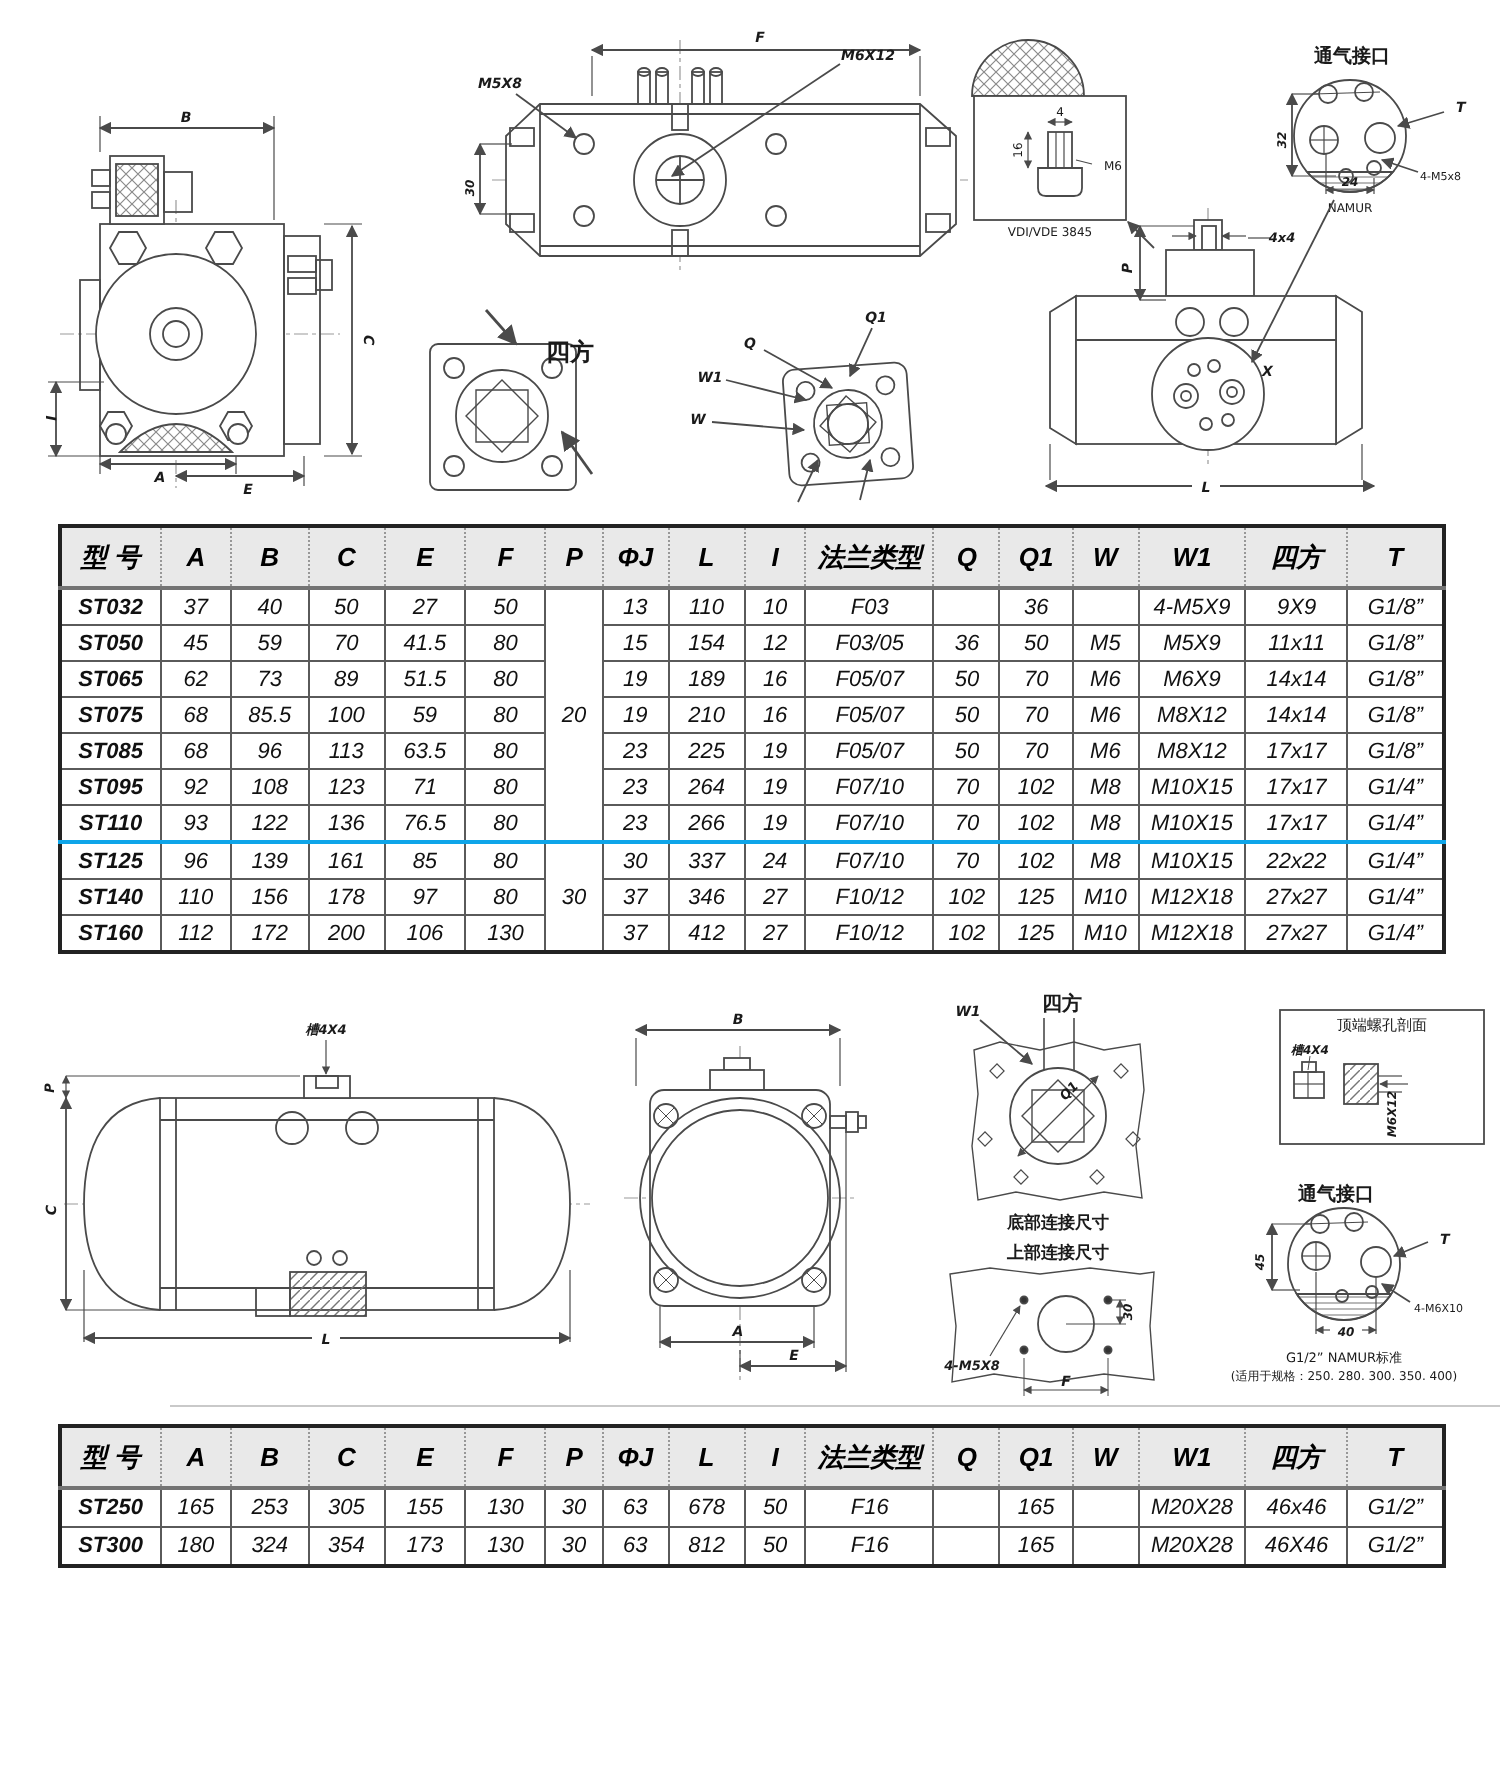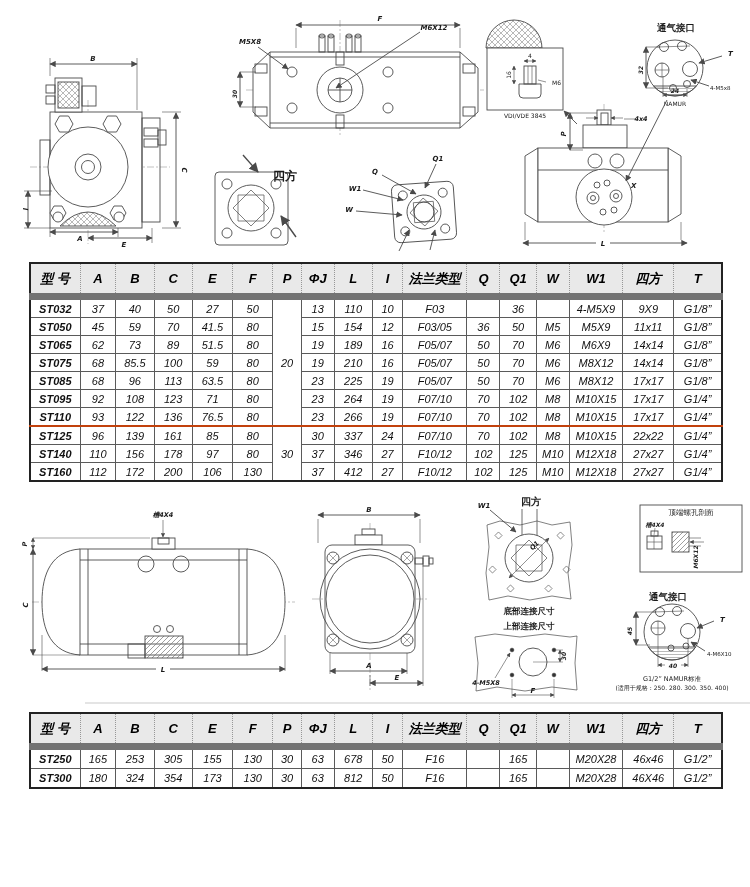--- a/index.html
+++ b/index.html
@@ -14,26 +14,26 @@
   .c10{font-weight:bold;font-size:10px;}
   .c95{font-size:9.5px;font-weight:bold;}
   .c85{font-size:8.5px;font-weight:bold;}
   .c75{font-size:7.5px;}
   .c65{font-size:6.5px;}
   .s6{font-size:6px;}
   .s55{font-size:5.5px;}
   .spec{position:absolute;left:29px;width:694px;border-collapse:collapse;table-layout:fixed;
         border:2px solid #222;background:#fff;}
   .spec th{background:#e9e9e9;border:1px dotted #979797;border-top:none;
-           border-bottom:7px solid #737373;font-style:italic;font-weight:bold;font-size:13px;
+           border-bottom:2px solid #737373;font-style:italic;font-weight:bold;font-size:13px;
            height:29px;padding:0;text-align:center;}
   .spec td{border:1px solid #5a5a5a;font-style:italic;font-size:11px;text-align:center;
            padding:0;height:17px;color:#111;}
   .spec td:first-child{font-weight:bold;}
-  .spec tr.thick td{border-top:2px solid #c2410c;}
+  .spec tr.thick td{border-top:2px solid #0ea5e9;}
   #t1{top:262px;}
   #t2{top:712px;}
   #t2 td{height:18.2px;}
   .spec th:nth-child(1){width:7.3%}.spec th:nth-child(2){width:5.2%}
   .spec th:nth-child(3){width:5.6%}.spec th:nth-child(4){width:5.6%}
   .spec th:nth-child(5){width:5.9%}.spec th:nth-child(6){width:5.9%}
   .spec th:nth-child(7){width:4.1%}.spec th:nth-child(8){width:4.8%}
   .spec th:nth-child(9){width:5.6%}.spec th:nth-child(10){width:4.4%}
   .spec th:nth-child(11){width:9.5%}.spec th:nth-child(12){width:4.8%}
   .spec th:nth-child(13){width:5.3%}.spec th:nth-child(14){width:4.8%}

